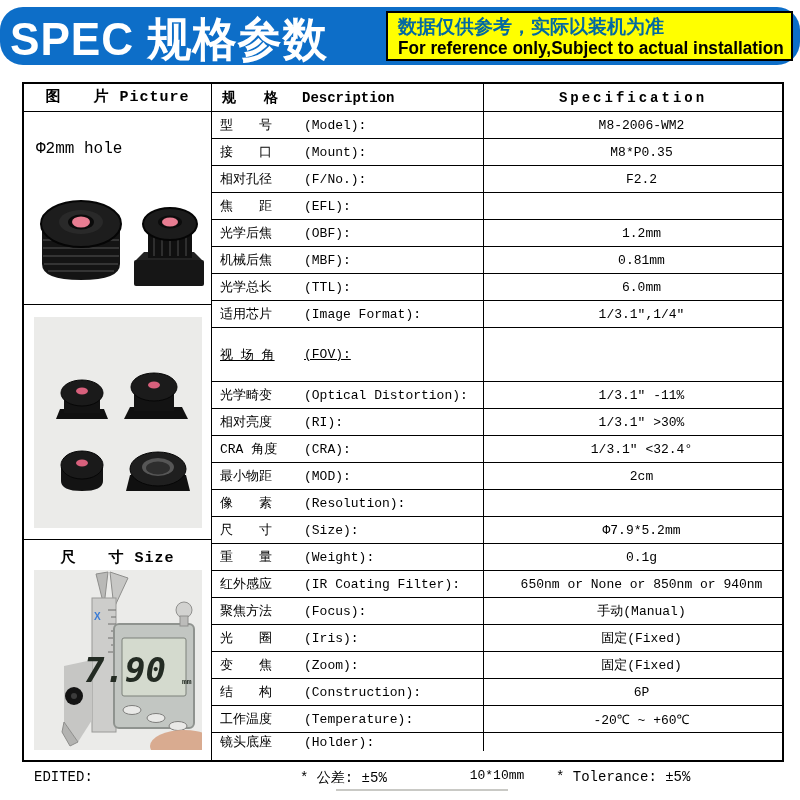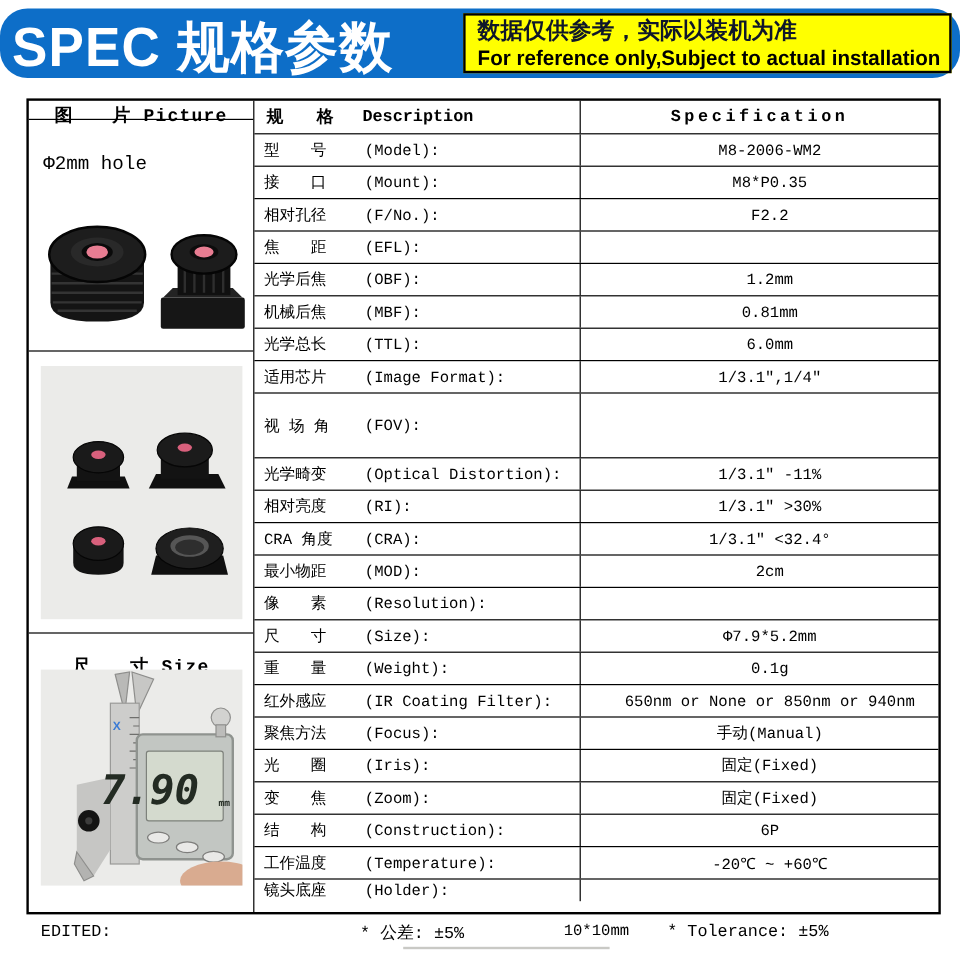--- a/index.html
+++ b/index.html
@@ -6,45 +6,45 @@
   html,body { width:800px; height:800px; background:#fff; font-family:"Liberation Mono","DejaVu Sans Mono",monospace; color:#000; }
   body { position:relative; overflow:hidden; }
 
   
   .banner { position:absolute; left:0; top:7px; width:800px; height:58px; background:#0d6ec8;border-radius:23px; }
   .banner-title { position:absolute; left:10px; top:2px; color:#fff; font-family:"Liberation Sans",sans-serif;
                   font-weight:bold; font-size:46px; letter-spacing:1px; white-space:nowrap;
                   transform:scaleX(0.96); transform-origin:left center; }
   .notice-box { position:absolute; left:386px; top:4px; width:407px; height:50px; background:#ffff00;
                 border:2px solid #000; padding:2px 6px 0 10px; }
-  .notice-cn { color:#0f172a; font-size:19px; font-weight:bold; line-height:23px; white-space:nowrap; font-family:"Liberation Sans",sans-serif; }
+  .notice-cn { color:#0369a1; font-size:19px; font-weight:bold; line-height:23px; white-space:nowrap; font-family:"Liberation Sans",sans-serif; }
   .notice-en { color:#000; font-size:17.5px; font-weight:bold; line-height:21px; white-space:nowrap;
                font-family:"Liberation Sans",sans-serif; transform:scaleX(0.98); transform-origin:left center; }
 
   
   .spec-table { position:absolute; left:22px; top:82px; width:762px; height:680px; border:2px solid #000; display:flex; background:#fff; }
   .pic-col { width:188px; border-right:1px solid #000; display:flex; flex-direction:column; }
   .pic-header, .size-header { font-weight:bold; font-size:15px; text-align:center; letter-spacing:1px; }
-  .pic-header { height:16px; line-height:27px; border-bottom:1px solid #000; }
+  .pic-header { height:28px; line-height:27px; border-bottom:1px solid #000; }
   .pic-cell-1 { height:193px; border-bottom:1px solid #000; position:relative; }
   .hole-label { position:absolute; left:12px; top:28px; font-size:16px; }
   .pic-cell-2 { height:235px; border-bottom:1px solid #000; position:relative; }
   .photo-box { position:absolute; background:#ebebe9; }
   .pic-cell-3 { height:219px; position:relative; }
-  .size-header { margin-top:18px; }
+  .size-header { margin-top:8px; }
 
   .rows-col { flex:1; display:flex; flex-direction:column; }
   .hdr-row { height:28px; display:flex; border-bottom:1px solid #000; font-weight:bold; }
   .hdr-desc { width:272px; border-right:1px solid #000; display:flex; align-items:center; padding-left:10px; font-size:14px; }
   .hdr-desc .cn { display:inline-block; width:80px; }
   .hdr-spec { flex:1; display:flex; align-items:center; justify-content:center; font-size:14px; letter-spacing:3px; }
 
   .spec-row { height:27px; display:flex; border-bottom:1px solid #000; font-size:13px;gap:17px; }
   .spec-row:last-child { border-bottom:none;flex-direction:column; }
-  .spec-row.tall { height:54px; }
+  .spec-row.tall { height:54px;text-decoration:underline; }
   .cell-desc { width:272px; border-right:1px solid #000; display:flex; align-items:center; padding-left:8px; }
   .cell-desc .cn { display:inline-block; width:84px; flex:none; white-space:nowrap; }
   .cell-desc .en { white-space:nowrap; }
   .cell-spec { flex:1; display:flex; align-items:center; justify-content:center; text-align:center; }
   .spec-row.tall .cell-spec { flex-direction:column; justify-content:center; line-height:20px; }
 
   
   .footer-edited { position:absolute; left:34px; top:769px; font-size:14px; }
   .footer-tol-cn { position:absolute; left:300px; top:769px; font-size:14px; }
   .tol-underline { position:absolute; left:336px; top:789px; width:172px; height:2px; background:#c9c9c5; }

